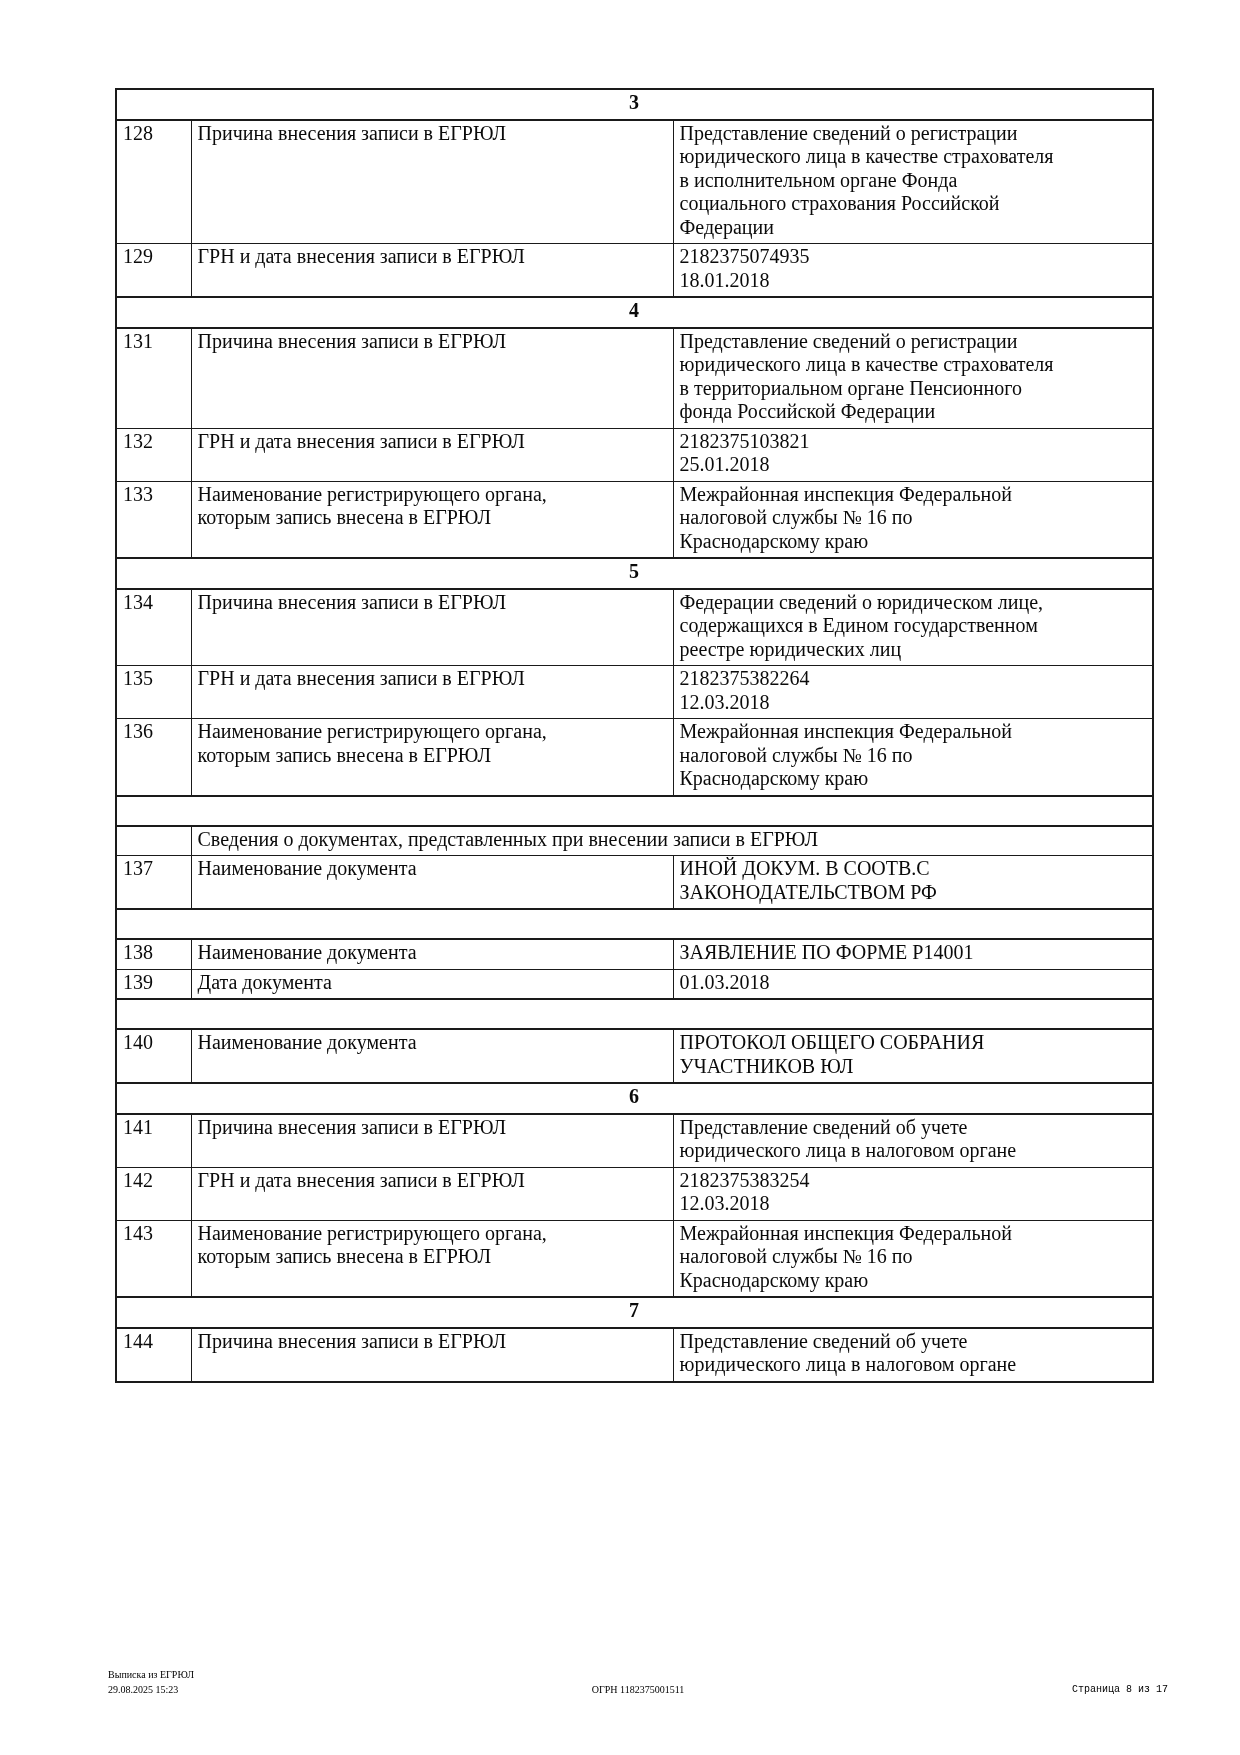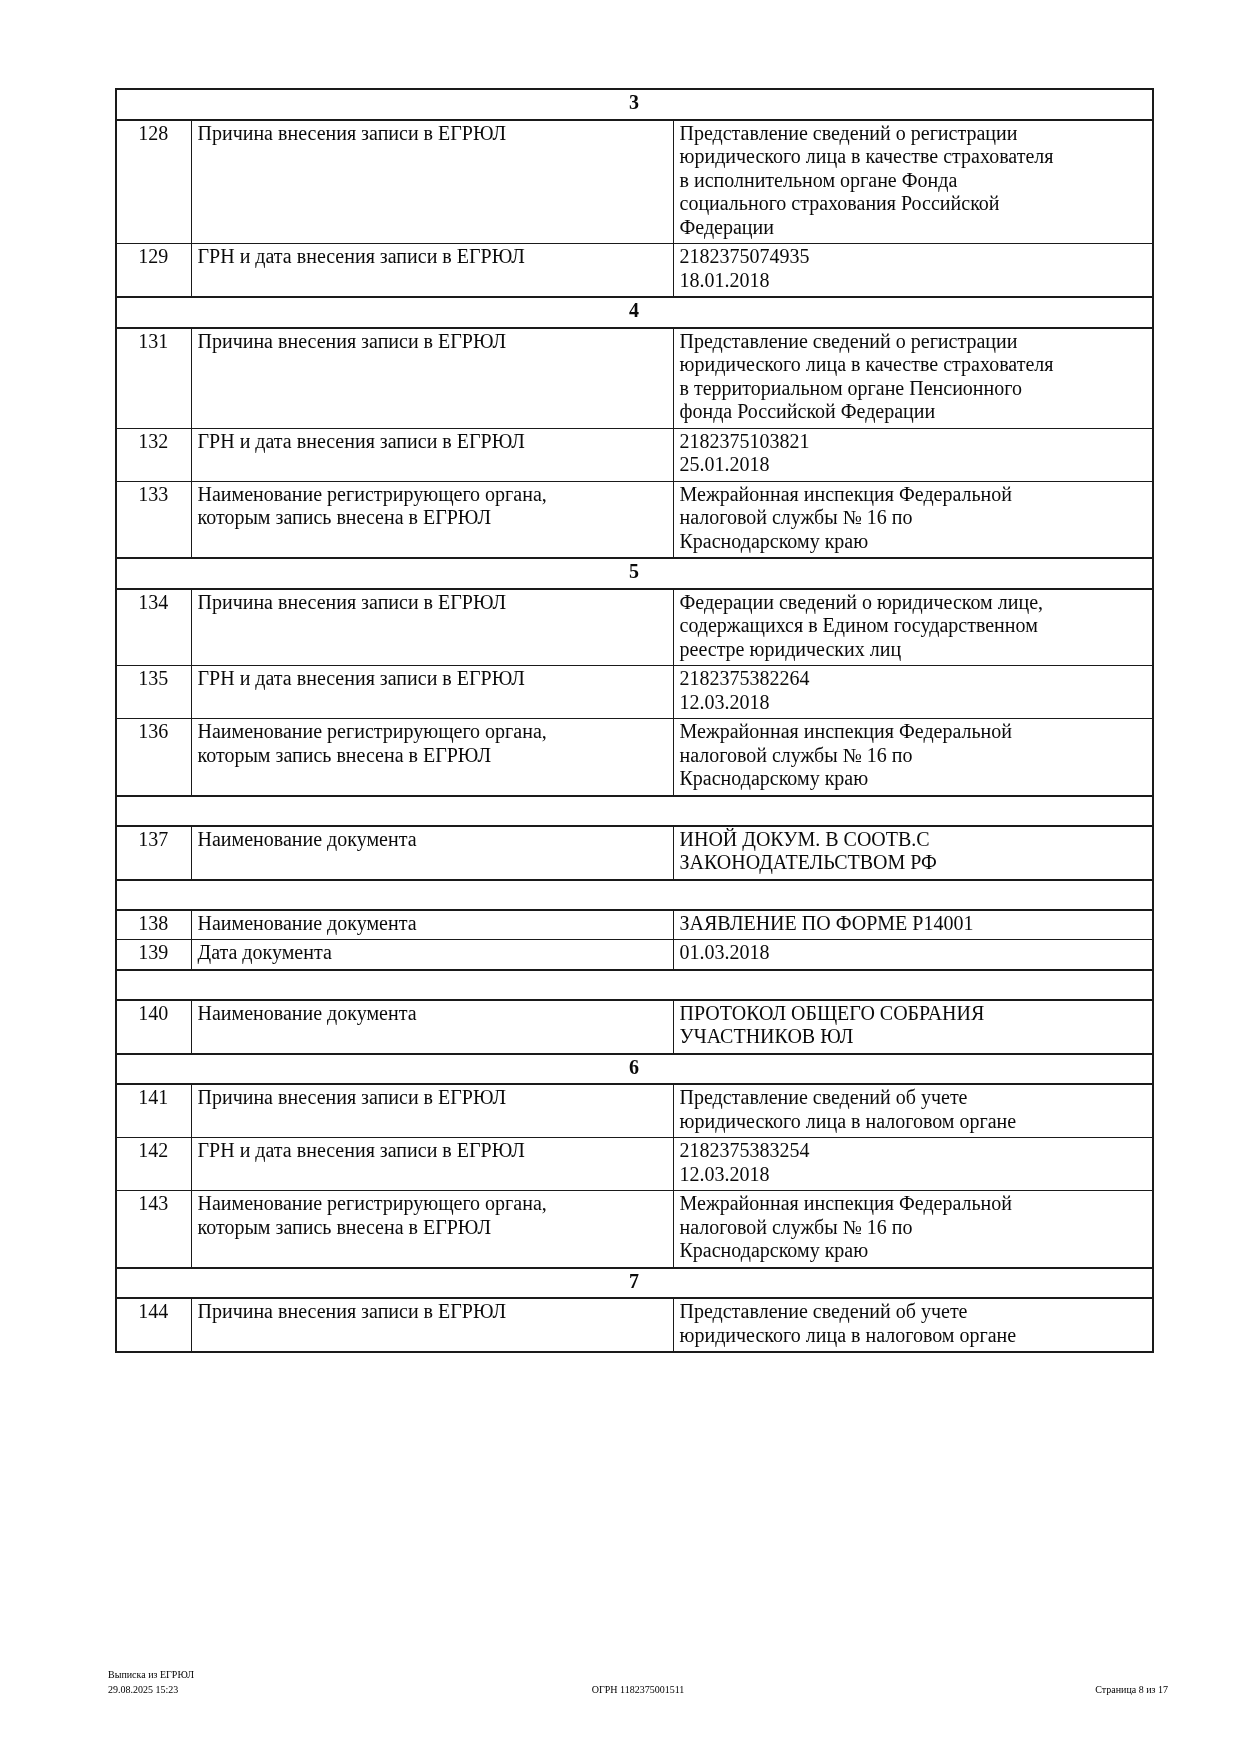--- a/index.html
+++ b/index.html
@@ -25,21 +25,21 @@
   }
   table.egrul-table td {
     border: 1px solid #1a1a1a;
     font-size: 20px;
     line-height: 23.5px;
     vertical-align: top;
     padding: 1px 7px 4px 6px;
     white-space: pre-line;
     word-wrap: break-word;
   }
-  td.c-num { text-align: center; padding-left: 2px; padding-right: 2px; }
+  td.c-num { text-align: left; padding-left: 2px; padding-right: 2px; }
   td.c-section {
     text-align: center;
     font-weight: bold;
     padding-top: 2px;
     padding-bottom: 3px;
   }
   tr.r-section td {
     border-top: 2px solid #1a1a1a;
     border-bottom: 2px solid #1a1a1a;
   }
@@ -57,21 +57,21 @@
     bottom: 58px;
     display: grid;
     grid-template-columns: 1fr auto 1fr;
     align-items: end;
     font-size: 10px;
     line-height: 15px;
     color: #000;
   }
   .footer-left  { justify-self: start; text-align: left; }
   .footer-center{ justify-self: center; text-align: center; }
-  .footer-right { justify-self: end; text-align: right; }
+  .footer-right { justify-self: end; text-align: right; font-family: Liberation Mono, monospace; }
 </style>
 </head>
 <body>
 
 <div class="page">
 
   <table class="egrul-table">
     <colgroup>
       <col style="width:75px">
       <col style="width:482px">
@@ -140,20 +140,24 @@
         <tr class="r-row">
           <td class="c-num">136</td>
           <td class="c-label">Наименование регистрирующего органа,
 которым запись внесена в ЕГРЮЛ</td>
           <td class="c-value">Межрайонная инспекция Федеральной
 налоговой службы № 16 по
 Краснодарскому краю</td>
         </tr>
         <tr class="r-spacer">
           <td colspan="3" class="c-spacer"></td>
+        </tr>
+        <tr class="r-subheader">
+          <td class="c-num"></td>
+          <td colspan="2" class="c-subheader">Сведения о документах, представленных при внесении записи в ЕГРЮЛ</td>
         </tr>
         <tr class="r-row">
           <td class="c-num">137</td>
           <td class="c-label">Наименование документа</td>
           <td class="c-value">ИНОЙ ДОКУМ. В СООТВ.С
 ЗАКОНОДАТЕЛЬСТВОМ РФ</td>
         </tr>
         <tr class="r-spacer">
           <td colspan="3" class="c-spacer"></td>
         </tr>

